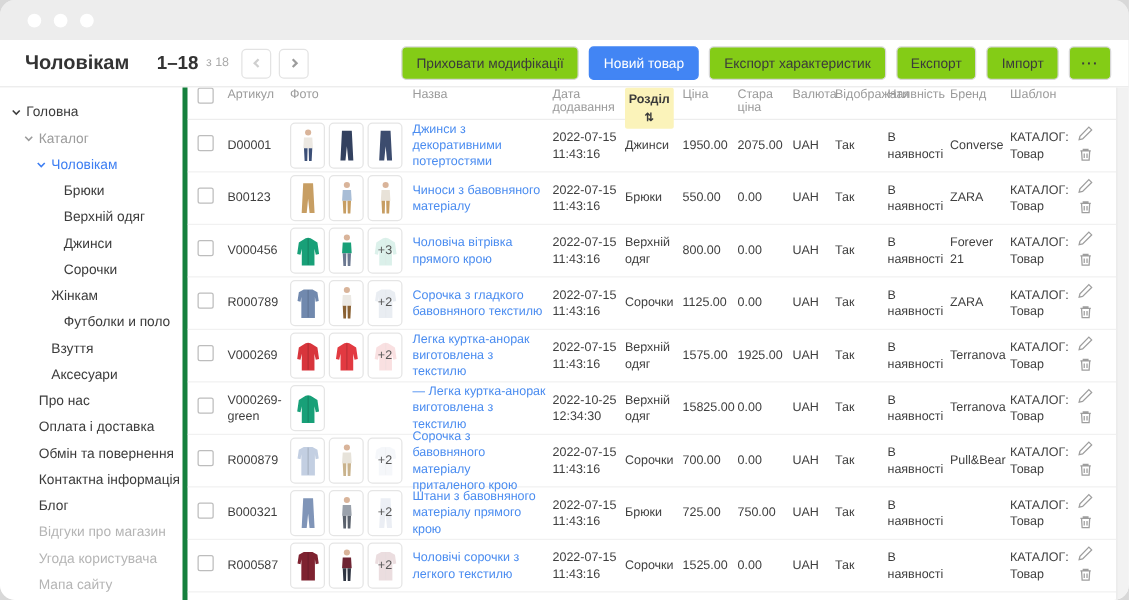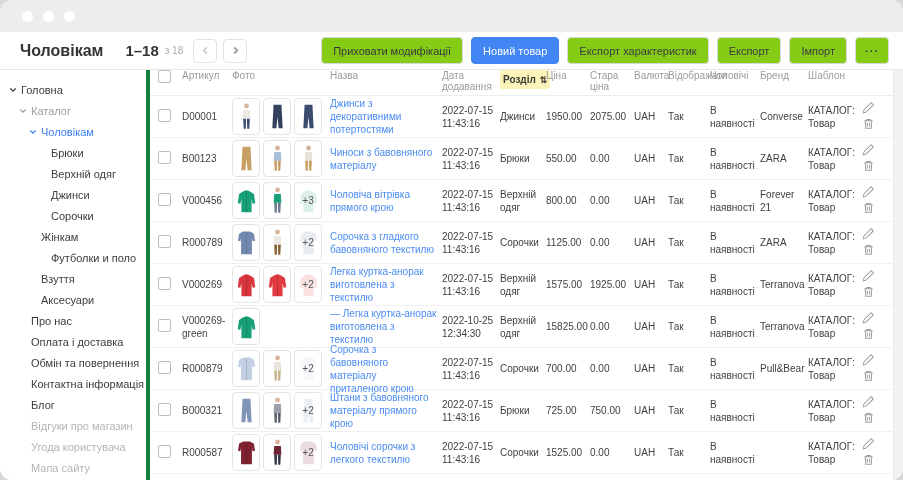--- a/index.html
+++ b/index.html
@@ -35,21 +35,21 @@
   .sb-item.gray { color:#9c9c9c; }
   .sb-item.muted { color:#b5b5b5; }
   .sb-item.active { color:#3d7ef2; }
   .main { flex:1; position:relative; overflow:hidden; }
   .scrolltrack { width:10px; flex:none; background:#f2f2f2; border-left:1px solid #e9e9e9; }
   
   .thead { display:flex; align-items:flex-start; height:26px; border-bottom:1px solid #ededed;
     font-size:10px; color:#9b9b9b; padding-left:8px; }
   .hc { padding-right:4px; }
   .sorted-wrap { background:#fbf3ba; border-radius:2px; padding:4px 3px; color:#3a3a3a; font-weight:700;
-    display:inline-flex; align-items:center; gap:4px; }
+    display:inline-flex; align-items:center; gap:4px;flex-direction:column; }
   .sort-icon { font-size:9px; color:#3a3a3a; }
   .row { display:flex; align-items:center; height:42px; border-bottom:1px solid #f1f1f1;
     font-size:10px; color:#3f3f3f; padding-left:8px; }
   .cell { padding-right:5px; line-height:1.3; }
   .w-check{width:24px;flex:none}.w-sku{width:50px;flex:none}.w-photo{width:98px;flex:none}
   .w-name{width:112px;flex:none}.w-date{width:58px;flex:none}.w-sec{width:46px;flex:none}
   .w-price{width:44px;flex:none}.w-old{width:44px;flex:none}.w-cur{width:34px;flex:none}
   .w-disp{width:42px;flex:none}.w-avail{width:50px;flex:none}.w-brand{width:48px;flex:none}
   .w-tpl{width:54px;flex:none}.w-act{width:38px;flex:none}
   .cb { width:13px; height:13px; border:1px solid #bdbdbd; border-radius:2px; display:inline-block; background:#fff; cursor:pointer; }
@@ -200,21 +200,21 @@
           <div class="hc w-name">Назва</div>
           <div class="hc w-date">Дата додавання</div>
           <div class="hc w-sec"><span class="sorted-wrap">
               <span>Розділ</span>
               <span class="sort-icon">⇅</span>
             </span></div>
           <div class="hc w-price">Ціна</div>
           <div class="hc w-old">Стара ціна</div>
           <div class="hc w-cur">Валюта</div>
           <div class="hc w-disp">Відображати</div>
-          <div class="hc w-avail">Чоловічі</div>
+          <div class="hc w-avail">Наявність</div>
           <div class="hc w-brand">Бренд</div>
           <div class="hc w-tpl">Шаблон</div>
           <div class="hc w-act"></div>
         </div>
       <div class="tbody">
           <div class="row">
             <div class="cell w-check"><span class="cb"></span></div>
             <div class="cell w-sku">D00001</div>
             <div class="cell w-photo">
               <div class="photo-strip">

